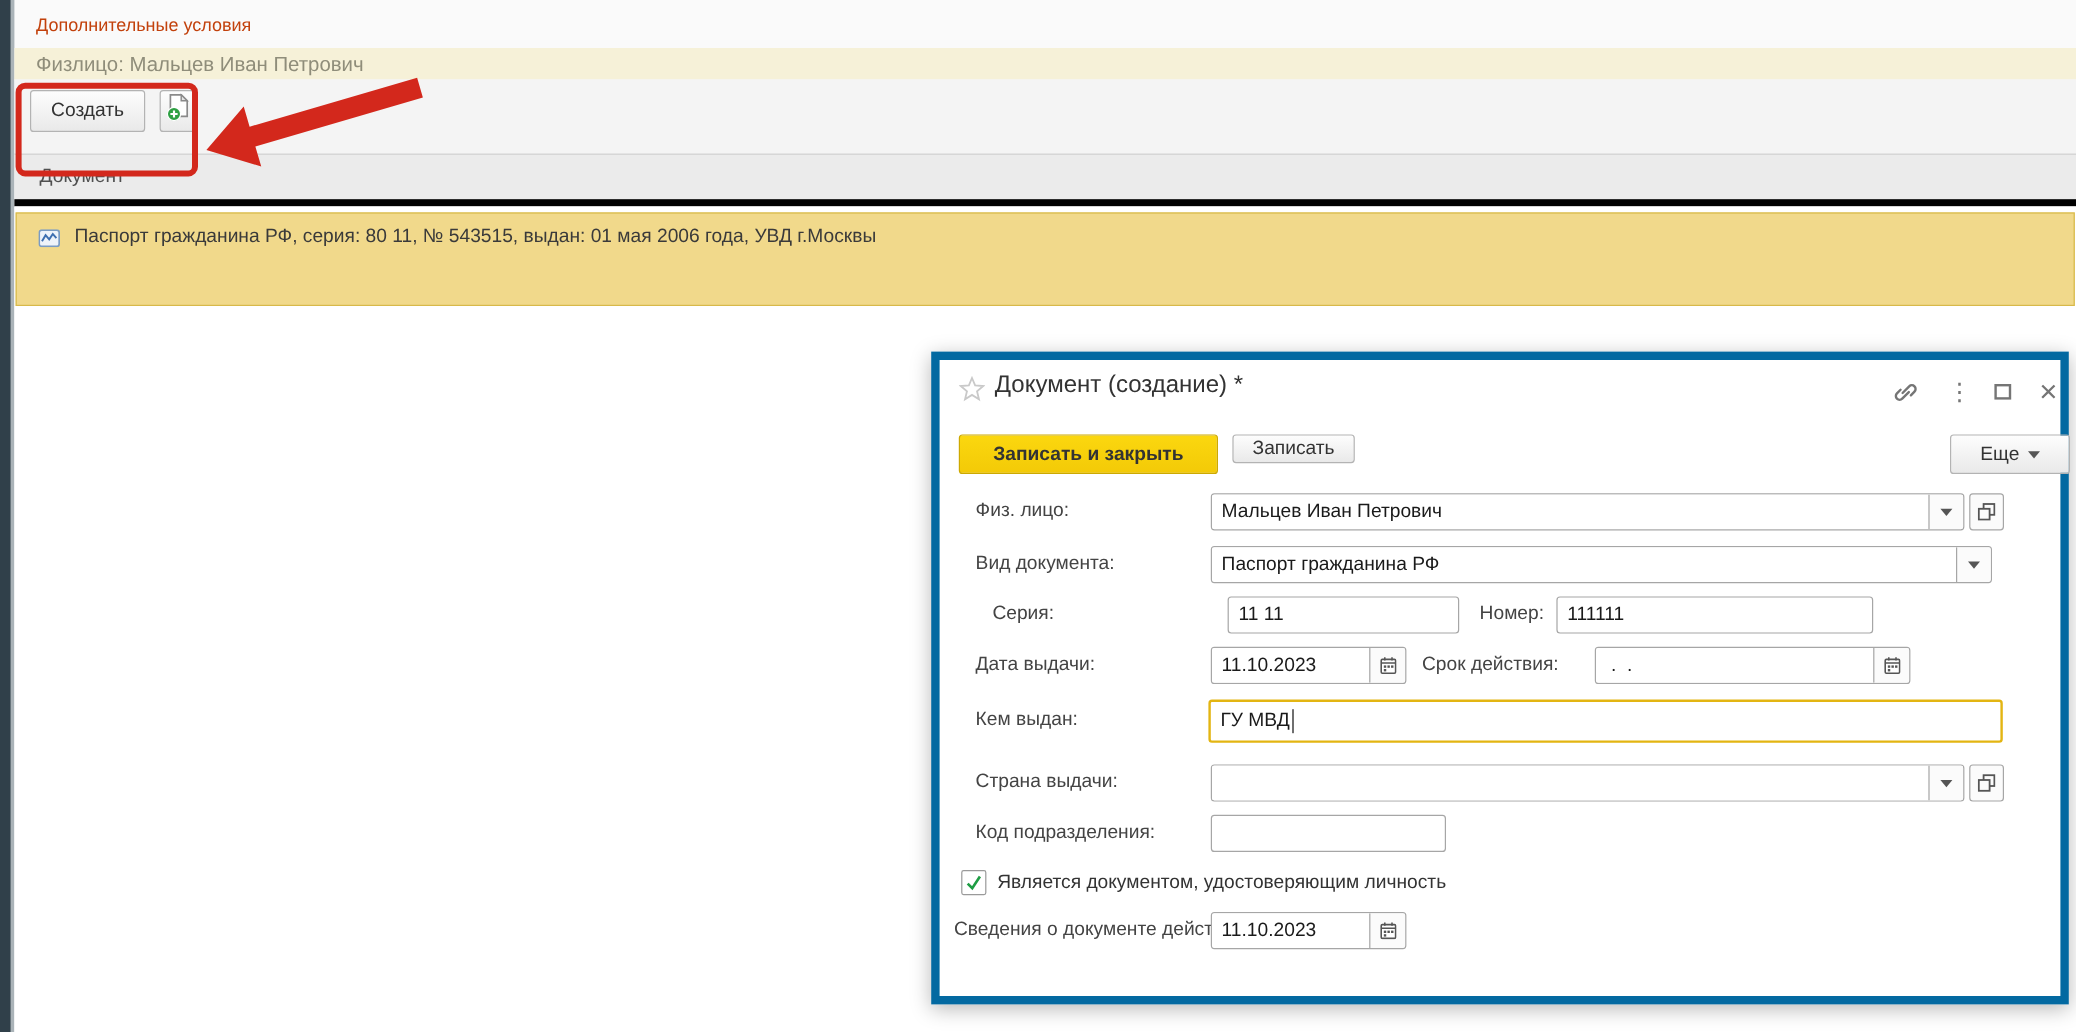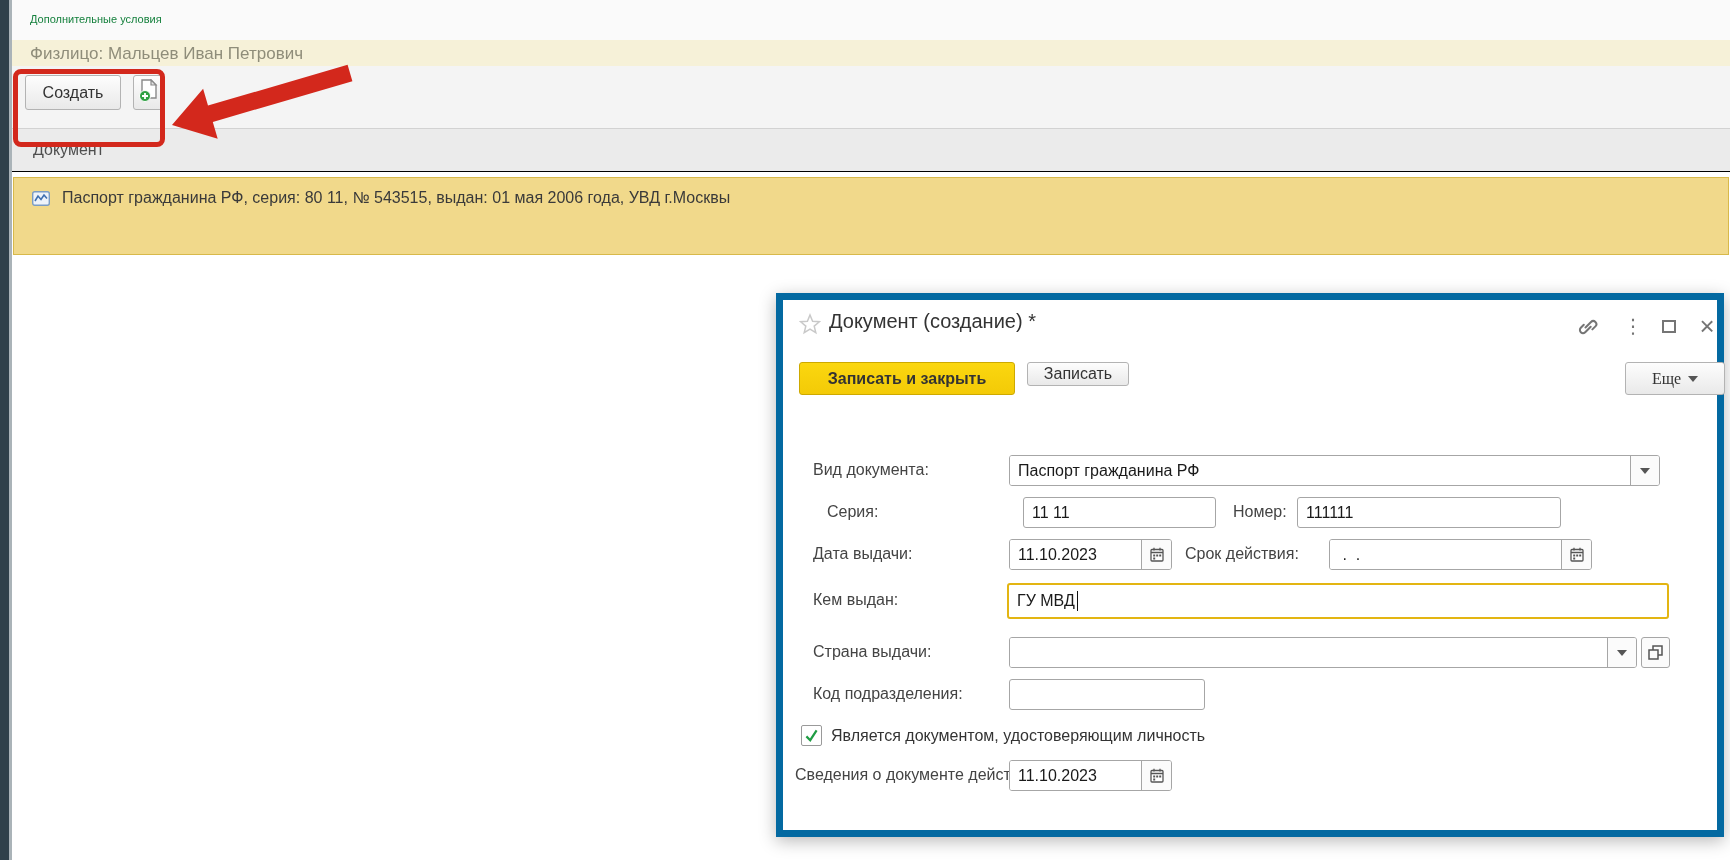--- a/index.html
+++ b/index.html
@@ -5,21 +5,21 @@
   * { margin:0; padding:0; box-sizing:border-box; }
   html,body { width:1730px; height:860px; overflow:hidden; background:#fafafa;
               font-family:"Liberation Sans", sans-serif; }
   .stage { position:relative; width:1730px; height:860px; background:#fafafa; }
 
   
   .left-strip  { position:absolute; left:0; top:0; width:9px; height:860px; background:#30404a; }
   .left-strip2 { position:absolute; left:9px; top:0; width:3px; height:860px; background:#aab3b8; }
 
   
-  .top-link { position:absolute; left:30px; top:13px; font-size:11px; color:#15803d; cursor:pointer; }
+  .top-link { position:absolute; left:30px; top:13px; font-size:15px; color:#c2410c; cursor:pointer; }
 
   
   .person-bar { position:absolute; left:12px; top:40px; width:1718px; height:27px;
                 background:#f6f1d8; display:flex; align-items:center; }
   .person-bar span { margin-left:18px; font-size:17px; color:#8f8d7a; }
 
   
   .cmdbar { position:absolute; left:12px; top:66px; width:1718px; height:62px; background:#f4f4f4; }
   .btn { display:inline-flex; align-items:center; justify-content:center;
          background:linear-gradient(#fdfdfd,#e9e9e9); border:1px solid #b3b3b3;
@@ -27,21 +27,21 @@
   .create-btn { position:absolute; left:13px; top:9px; width:96px; height:35px; }
   .create-icon-btn { position:absolute; left:121px; top:9px; width:31px; height:35px; }
 
   
   .anno-rect { position:absolute; left:13px; top:69px; width:152px; height:78px;
                border:5px solid #d3281c; border-radius:8px; z-index:30; }
   .anno-arrow { position:absolute; left:150px; top:55px; width:260px; height:110px; z-index:30; }
 
   
   .tbl-header { position:absolute; left:12px; top:128px; width:1718px; height:44px;
-                background:#ebebeb; border-top:1px solid #d2d2d2; border-bottom:1px solid #000000;
+                background:#ebebeb; border-top:1px solid #d2d2d2; border-bottom:6px solid #000000;
                 display:flex; align-items:center; }
   .tbl-header span { margin-left:21px; font-size:16px; color:#4f4f4f; }
   .tbl-body { position:absolute; left:12px; top:172px; width:1718px; height:688px; background:#ffffff; }
   .doc-row { position:absolute; left:1px; top:5px; width:1716px; height:78px;
              background:#f1d98b; border:1px solid #d8b94a; display:flex; align-items:flex-start;
              padding:11px 0 0 18px; cursor:pointer; }
   .doc-row .row-icon { width:18px; height:15px; margin:2px 12px 0 0; }
   .doc-row span { font-size:16px; color:#3a3a3a; }
 
   
@@ -52,21 +52,21 @@
   .dlg-ico { position:absolute; top:14px; width:24px; height:24px; display:flex;
              align-items:center; justify-content:center; color:#757575; cursor:pointer; }
   .ico-link {left:792px;} .ico-kebab {left:838px; font-size:20px;}
   .ico-max {left:874px;} .ico-close {left:912px; font-size:26px; line-height:20px;}
   .maxbox { width:14px; height:13px; border:2px solid #757575; }
 
   .dlg-save { position:absolute; left:16px; top:62px; width:216px; height:33px;
               background:linear-gradient(#fbd70f,#f3ca07); border:1px solid #cda900;
               font-weight:bold; }
   .dlg-write { position:absolute; left:244px; top:62px; width:102px; height:24px; }
-  .dlg-more { position:absolute; left:842px; top:62px; width:100px; height:33px; gap:7px;font-family:Liberation Serif, serif; }
+  .dlg-more { position:absolute; left:842px; top:62px; width:100px; height:33px; gap:7px; }
   .dd-caret { width:0; height:0; border-left:5px solid transparent; border-right:5px solid transparent;
               border-top:6px solid #555; display:inline-block; }
 
   .frow { position:absolute; }
   .flabel { position:absolute; font-size:16px; color:#444; top:6px; }
   .tinput { height:31px; border:1px solid #a6a6a6; border-radius:3px; font-size:16px;
             color:#1a1a1a; padding:0 8px; font-family:"Liberation Sans", sans-serif; background:#fff; }
   .combo { position:absolute; display:flex; height:31px; border:1px solid #a6a6a6;
            border-radius:3px; background:#fff; overflow:hidden; }
   .combo input { flex:1; border:none; outline:none; font-size:16px; padding:0 8px;
@@ -161,20 +161,35 @@
       </div>
     <div class="dlg-ico ico-close">×</div>
 
     <button class="btn dlg-save">Записать и закрыть</button>
     <button class="btn dlg-write">Записать</button>
     <button class="btn dlg-more">
       <span>Еще</span>
       <span class="dd-caret"></span>
     </button>
 
+    <div class="frow" style="left:0; top:111px; width:948px; height:31px;">
+      <span class="flabel" style="left:30px;">Физ. лицо:</span>
+      <div class="combo" style="left:226px; width:628px;">
+        <input value="Мальцев Иван Петрович" style="">
+        <span class="dd-btn">
+            <span class="dd-caret"></span>
+          </span>
+      </div>
+      <span class="sq-btn" style="left:858px; top:0;">
+        <svg width="15" height="15" viewBox="0 0 15 15">
+          <rect x="5" y="1" width="9" height="9" fill="none" stroke="#555" stroke-width="1.5"></rect>
+          <rect x="1" y="5" width="9" height="9" fill="#fbfbfb" stroke="#555" stroke-width="1.5"></rect>
+        </svg>
+      </span>
+    </div>
 
     <div class="frow" style="left:0; top:155px; width:948px; height:31px;">
       <span class="flabel" style="left:30px;">Вид документа:</span>
       <div class="combo" style="left:226px; width:651px;">
         <input value="Паспорт гражданина РФ" style="">
         <span class="dd-btn">
             <span class="dd-caret"></span>
           </span>
       </div>
     </div>

